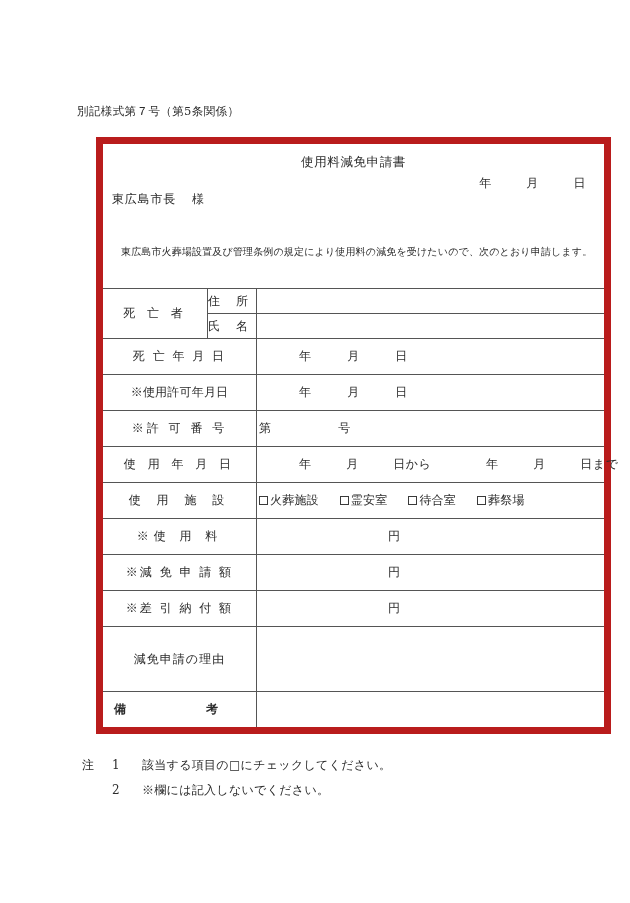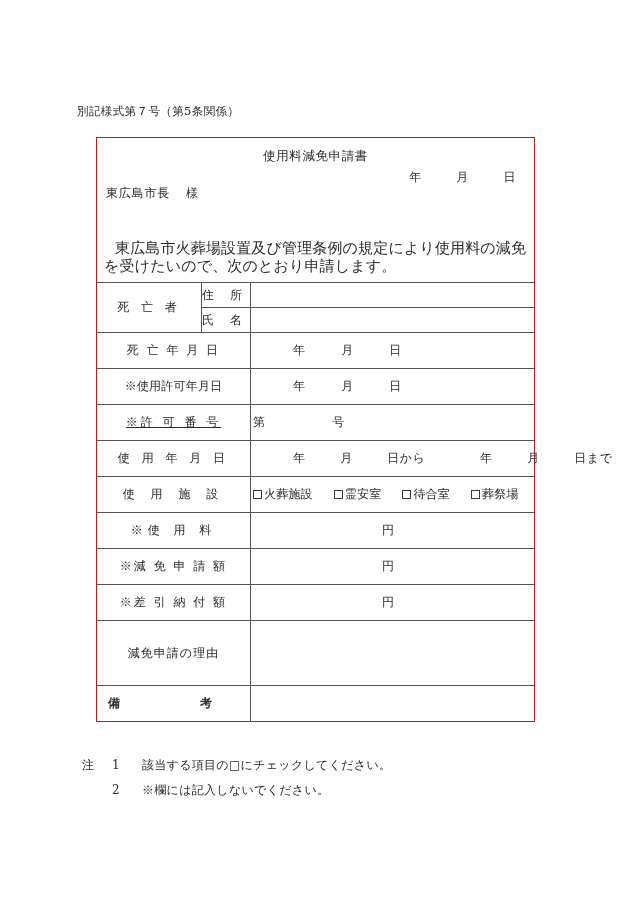--- a/index.html
+++ b/index.html
@@ -32,22 +32,22 @@
     font-size: 11.5px;
     letter-spacing: 0.4px;
     white-space: nowrap;
   }
 
   
   .form-box {
     position: absolute;
     left: 96px;
     top: 137px;
-    width: 439px;
-    border: 1px solid #b91c1c;
+    width: 515px;
+    border: 7px solid #b91c1c;
     box-sizing: border-box;
   }
 
   
   .head {
     position: relative;
     height: 144px;
     box-sizing: border-box;
   }
   .doc-title {
@@ -96,22 +96,22 @@
   }
   .applicant-field {
     letter-spacing: 0.6px;
   }
 
   .intro {
     position: absolute;
     left: 7px;
     right: 7px;
     top: 101px;
-    font-size: 15px;
-    line-height: 18px;
+    font-size: 10px;
+    line-height: 13px;
     letter-spacing: 0.15px;
     text-indent: 11px;
     font-family: Liberation Serif, serif;
   }
 
   
   table.form-table {
     border-collapse: collapse;
     width: 100%;
     table-layout: fixed;
@@ -133,21 +133,21 @@
     letter-spacing: 0.5px;
     white-space: nowrap;
   }
   .lbl-sub {
     width: 48px;
     text-align: left;
     letter-spacing: 2px;
     white-space: nowrap;
   }
   .lbl.spread4   { letter-spacing: 4px; text-indent: 4px; }
-  .lbl.spread3   { letter-spacing: 3px; text-indent: 3px; text-decoration: underline; }
+  .lbl.spread3   { letter-spacing: 3px; text-indent: 3px; }
   .lbl.spread2   { letter-spacing: 2px; text-indent: 2px; }
   .lbl.spread1   { letter-spacing: 1px; text-indent: 1px; }
   .lbl.tight     { letter-spacing: 0.2px; }
 
   .lbl.justify {
     display: block;
     text-align: justify;
     text-align-last: justify;
     padding: 0 11px;
     letter-spacing: 0;

